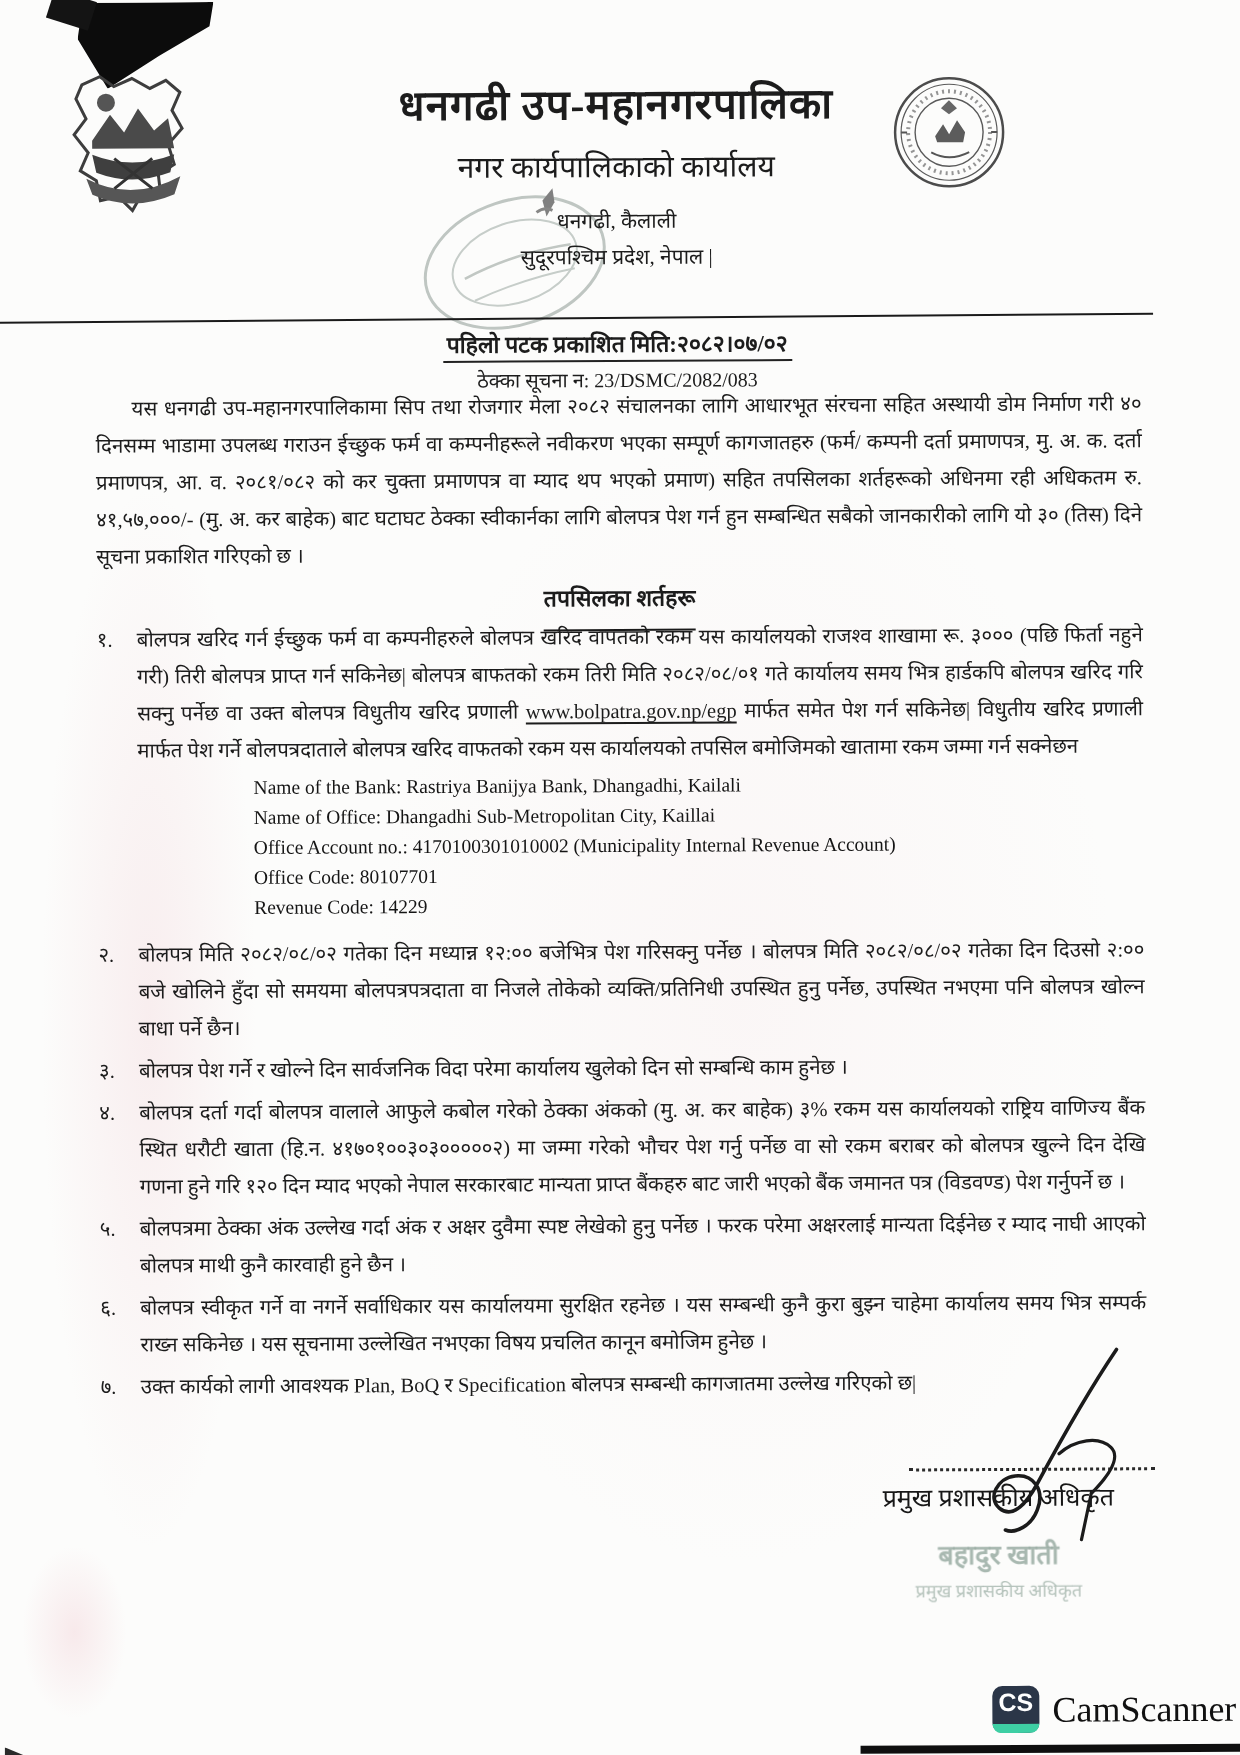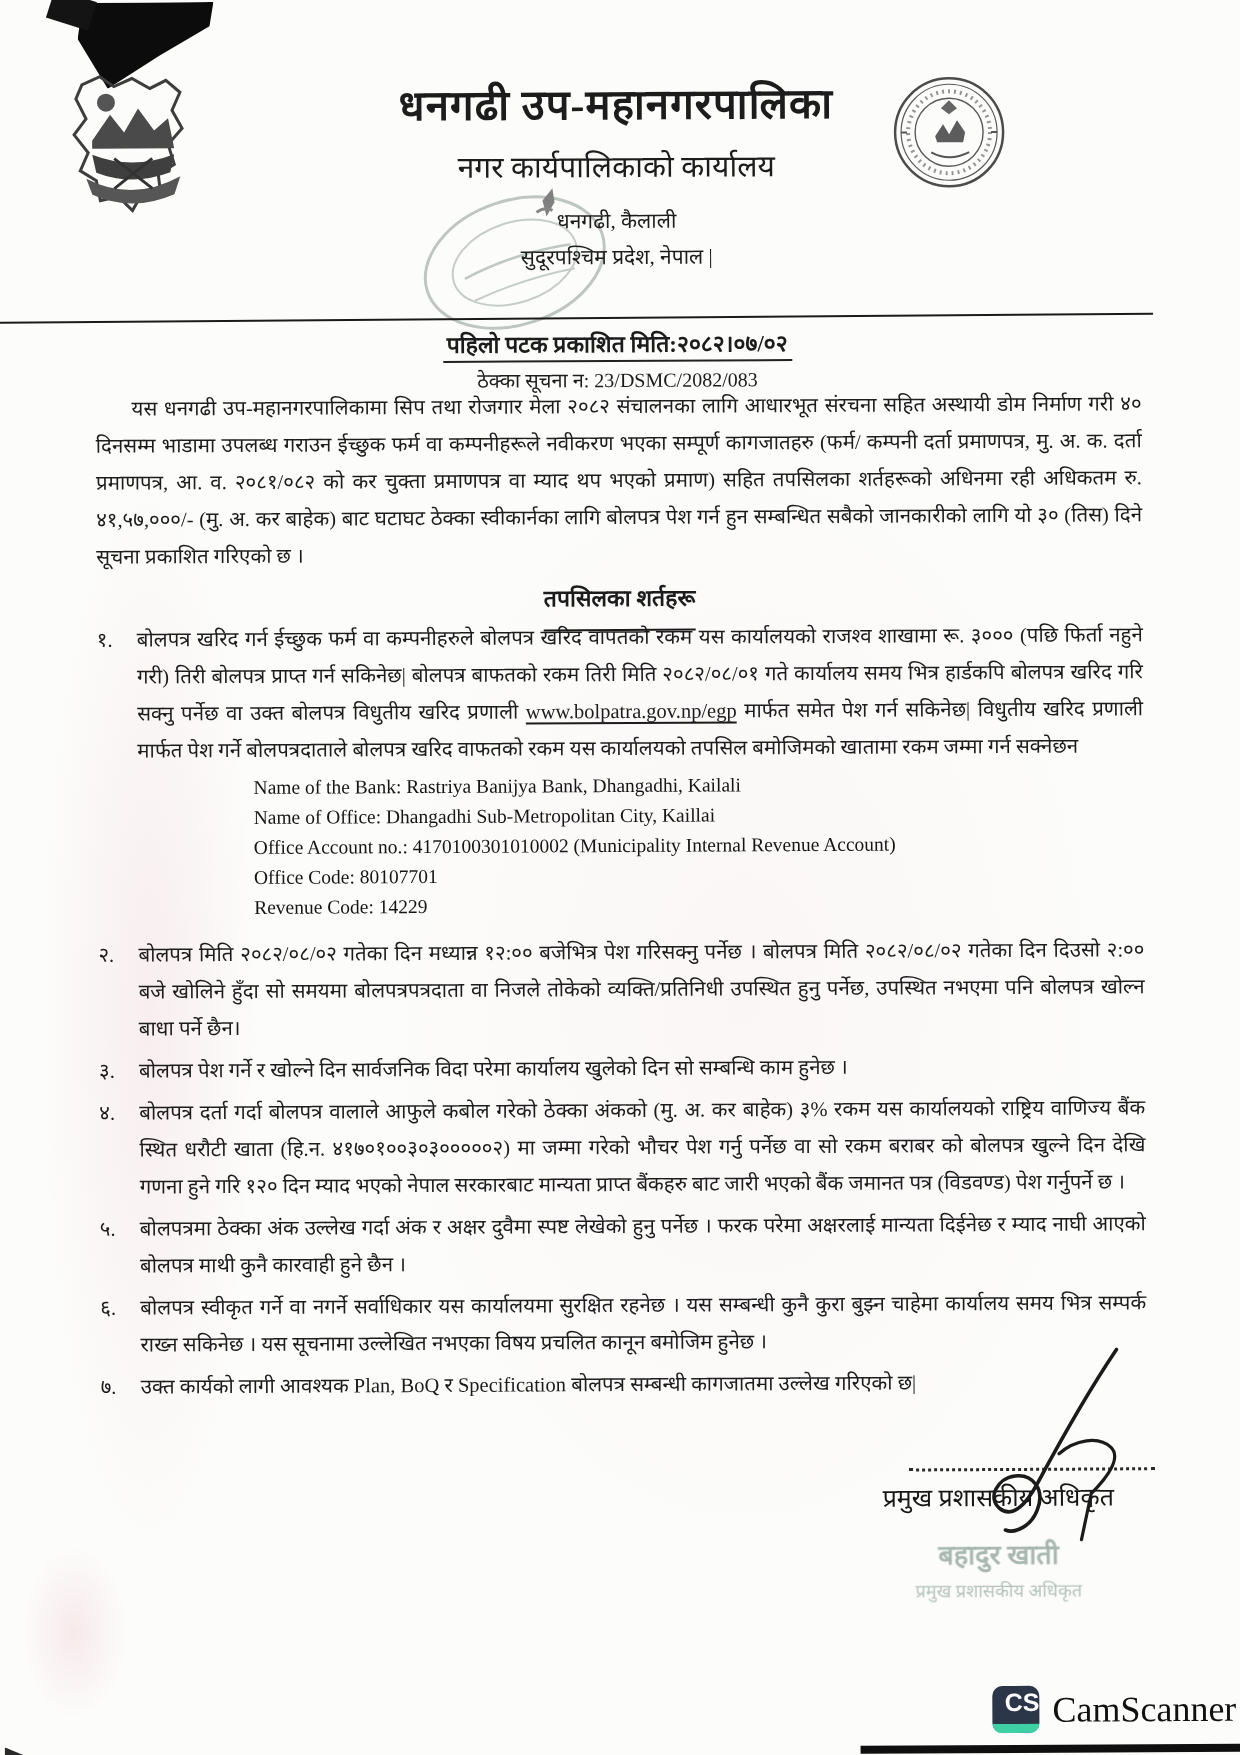--- a/index.html
+++ b/index.html
@@ -54,21 +54,21 @@
   .sig-svg { position:absolute; left:118px; top:-6px; }
   .sig-dots { margin:118px 18px 0 86px; border-bottom:3px dotted #2b2b2b; height:1px; }
   .sig-title { text-align:center; font-size:25px; margin-top:8px; color:#171717; }
   .stamp-overlay { text-align:center; margin-top:22px; filter:blur(.4px); }
   .stamp-overlay .l1 { font-size:27px; font-weight:bold; color:rgba(148,168,158,.8); }
   .stamp-overlay .l2 { font-size:18px; color:rgba(150,170,160,.7); margin-top:6px; }
 
   
   .cam { position:absolute; left:988px; top:1688px; display:flex; align-items:center; }
   .cam-icon { width:47px; height:47px; border-radius:10px; background:#2b3648; position:relative; }
-  .cam-icon .cs { position:absolute; left:0; right:0; top:2px; text-align:right; color:#fff;
+  .cam-icon .cs { position:absolute; left:0; right:0; top:2px; text-align:center; color:#fff;
     font-family:"Liberation Sans","DejaVu Sans",sans-serif; font-weight:bold; font-size:25px; }
   .cam-icon .strip { position:absolute; left:0; right:0; bottom:0; height:9px; background:#3ecfa4; border-radius:0 0 10px 10px; }
   .cam-brand { font-size:36px; color:#111; margin-left:13px; }
 </style>
 </head>
 <body>
 
 <div class="sheet">
 
   <div class="art-corner-tl"></div>

